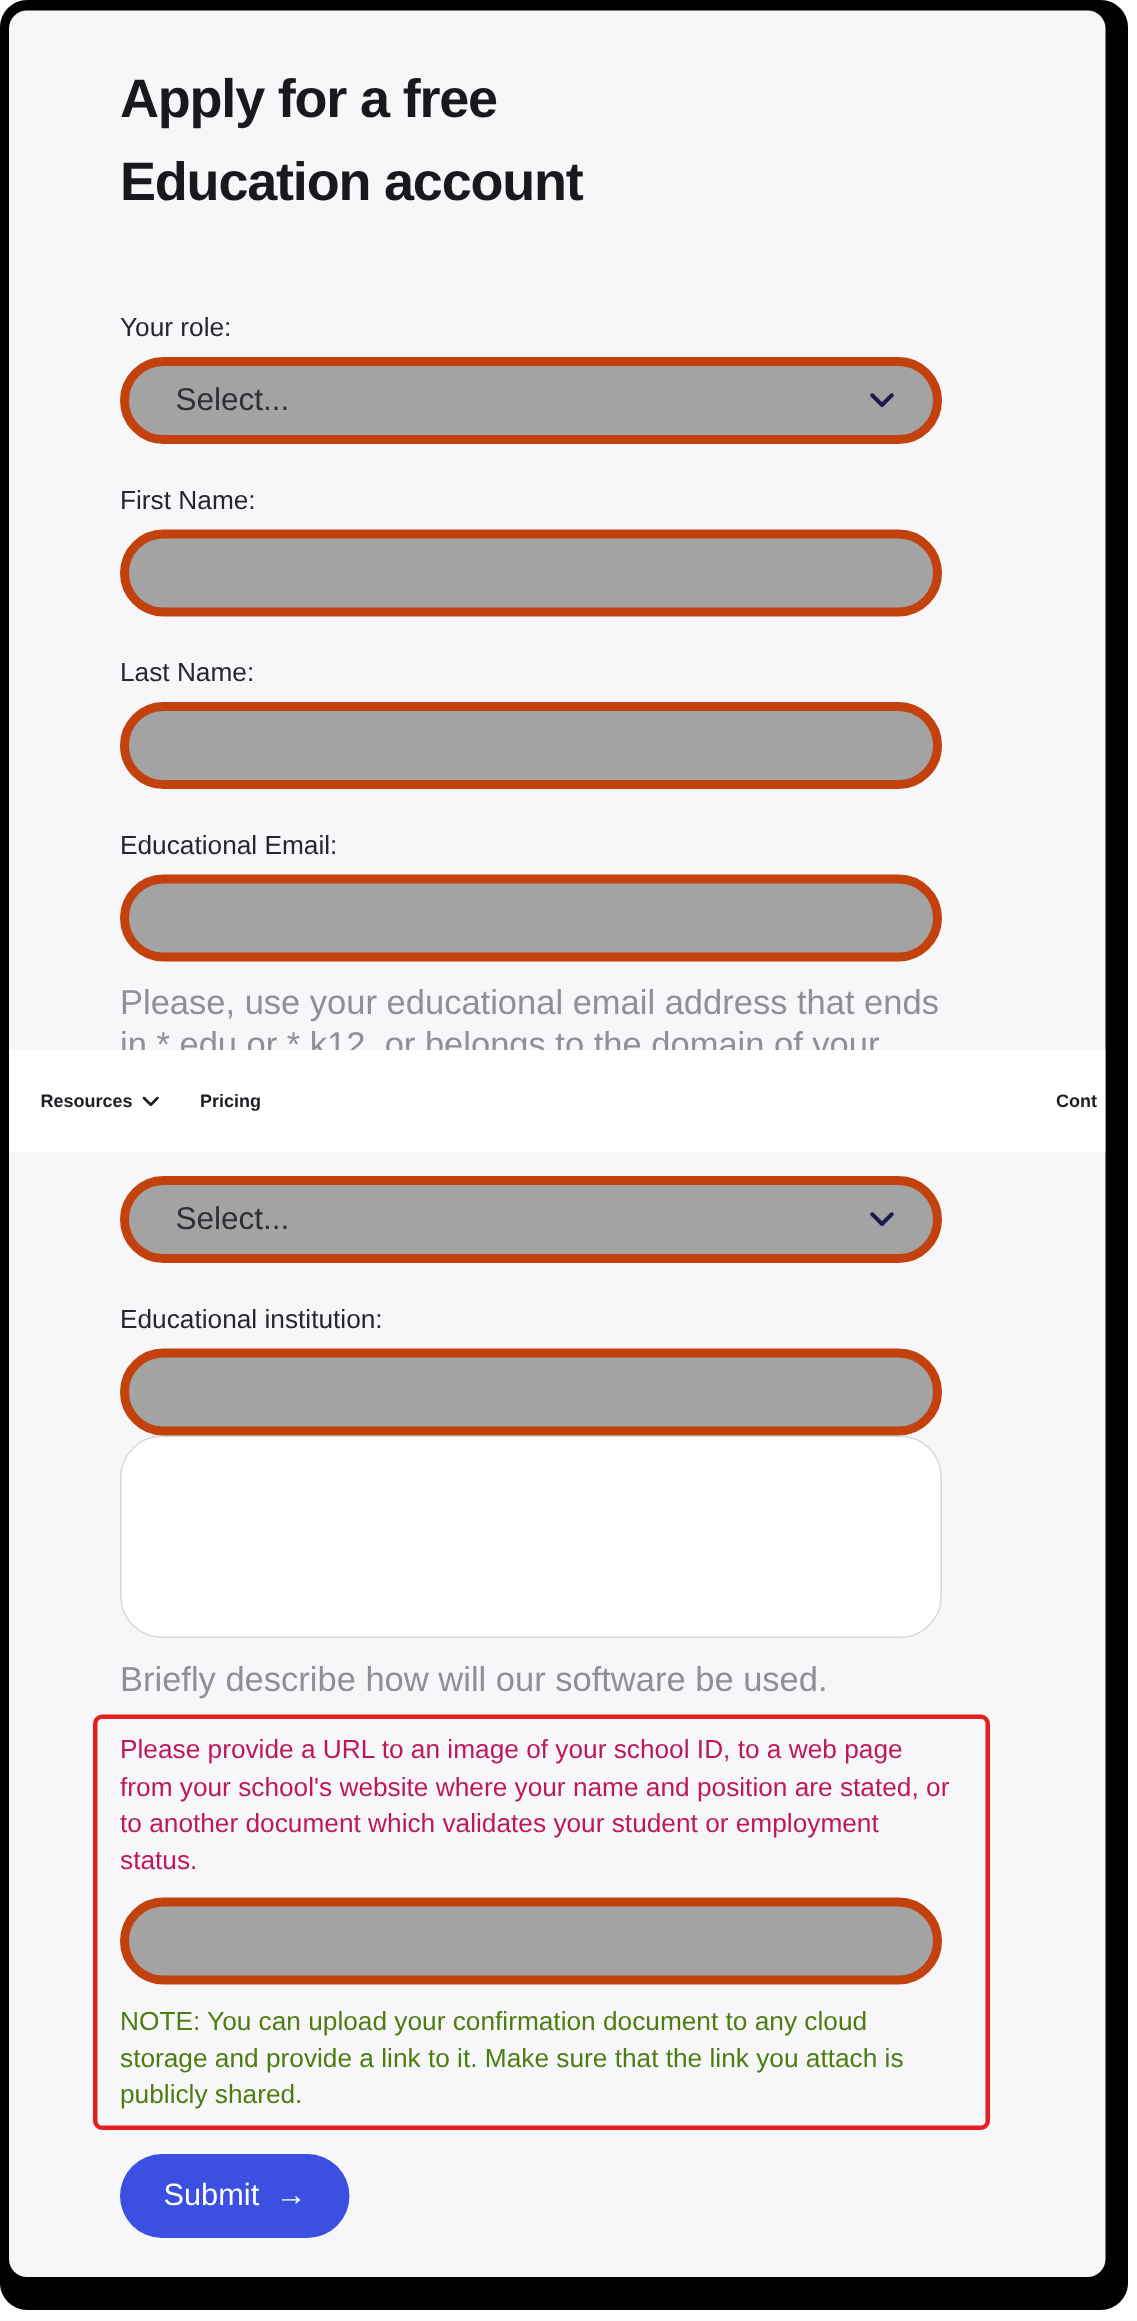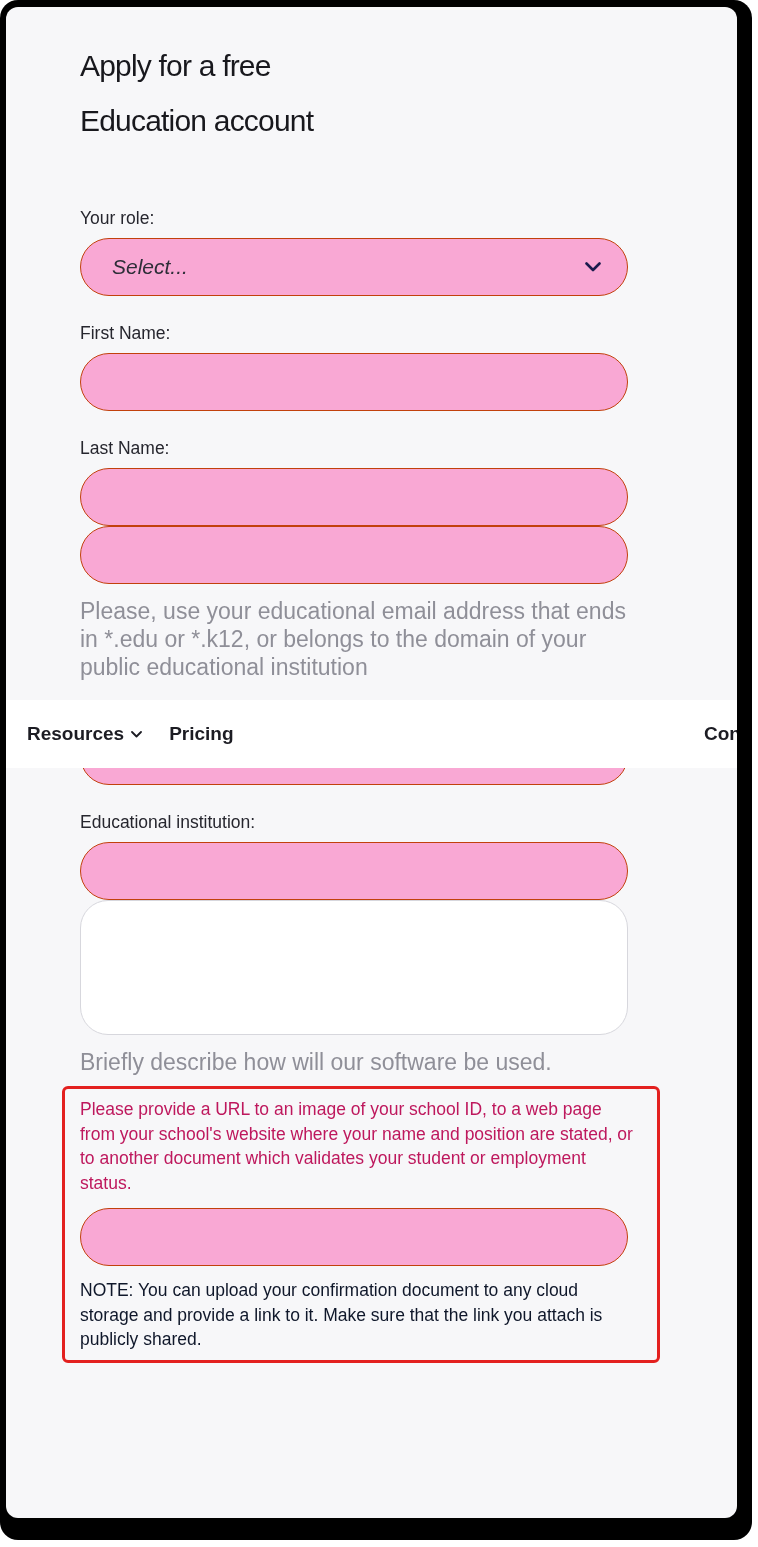--- a/index.html
+++ b/index.html
@@ -21,37 +21,36 @@
     background:#f7f7f9;
     border-radius:12px;
     overflow:hidden;
   }
   .content {
     position:relative;
     padding:31px 0 0 74px;
     width:548px;
   }
   .title {
-    font-size:30px; line-height:55px; font-weight:400;
+    font-size:36px; line-height:55px; font-weight:700;
     color:#18181d; letter-spacing:-0.8px; margin:0;
   }
   .field-label {
     display:block;
     font-size:17.5px; line-height:22px;
     color:#26262e;
     margin:26px 0 9px 0;
   }
   .field-label.first { margin-top:59px; }
   .pill {
     box-sizing:border-box;
     width:548px; height:58px;
-    background:#f9a8d4;
-    border:1px solid #c2410c;
+    background:#a3a3a3;
+    border:6px solid #c2410c;
     border-radius:29px;
-    font-style:italic;
   }
   .select {
     display:flex; align-items:center; justify-content:space-between;
     padding:0 26px 0 31px;
     cursor:pointer;
   }
   .select .val { font-size:21px; color:#2e2e38; }
   input.pill {
     padding:0 26px;
     font-size:19px; color:#26262e;
@@ -85,40 +84,40 @@
     padding:8px 23px 8px 15px;
   }
   .rb-label {
     font-size:17.5px; line-height:24.5px;
     color:#be185d;
   }
   .red-box input.pill { margin-top:13px; width:548px; }
   .rb-note {
     margin-top:12px;
     font-size:17.5px; line-height:24.5px;
-    color:#0f172a;
+    color:#4d7c0f;
   }
   .submit-btn {
     margin-top:16px;
     display:inline-flex; align-items:center; gap:11px;
     background:#3b50e0; color:#ffffff;
     border:none; border-radius:28px;
     height:56px; padding:0 29px;
     font-size:20.5px; font-family:inherit;
     cursor:pointer;
   }
   .navbar {
     position:absolute; top:693px; left:0;
     width:731px; height:68px;
     background:#ffffff;
     z-index:6;
     display:flex; align-items:center;
     padding-left:21px;
     box-sizing:border-box;
-    font-size:19px; font-weight:600; color:#1c1c23;
+    font-size:12px; font-weight:600; color:#1c1c23;
   }
   .nav-item { display:flex; align-items:center; gap:7px; cursor:pointer; }
   .nav-pricing { margin-left:27px; cursor:pointer;text-align:right; }
   .nav-right {
     position:absolute; left:698px; top:0; height:68px;
     display:flex; align-items:center;
     white-space:nowrap; cursor:pointer;
   }
   .chev-sel { flex:0 0 auto; }
 </style>
@@ -141,20 +140,21 @@
           <path d="M1.5 1.5 L8 8 L14.5 1.5" stroke="#1b1b4d" stroke-width="2.6" fill="none" stroke-linecap="round" stroke-linejoin="round"></path>
         </svg>
       </div>
 
       <label class="field-label">First Name:</label>
       <input class="pill" type="text" style="">
 
       <label class="field-label">Last Name:</label>
       <input class="pill" type="text" style="">
 
+      <label class="field-label">Educational Email:</label>
       <input class="pill" type="text" style="">
       <div class="helper">Please, use your educational email address that ends in *.edu or *.k12, or belongs to the domain of your public educational institution</div>
 
       <div class="pill select select2">
         <span class="val">Select...</span>
         <svg class="chev-sel" width="16" height="10" viewBox="0 0 16 10">
           <path d="M1.5 1.5 L8 8 L14.5 1.5" stroke="#1b1b4d" stroke-width="2.6" fill="none" stroke-linecap="round" stroke-linejoin="round"></path>
         </svg>
       </div>
 
@@ -163,20 +163,24 @@
 
       <textarea class="textarea" style=""></textarea>
       <div class="helper">Briefly describe how will our software be used.</div>
 
       <div class="red-box">
         <div class="rb-label">Please provide a URL to an image of your school ID, to a web page from your school's website where your name and position are stated, or to another document which validates your student or employment status.</div>
         <input class="pill" type="text" style="">
         <div class="rb-note">NOTE: You can upload your confirmation document to any cloud storage and provide a link to it. Make sure that the link you attach is publicly shared.</div>
       </div>
 
+      <button class="submit-btn">
+        <span>Submit</span>
+        <span>→</span>
+      </button>
     </div>
 
     <div class="navbar">
       <div class="nav-item">
         <span>Resources</span>
         <svg width="11" height="7" viewBox="0 0 11 7">
           <path d="M1 1 L5.5 5.5 L10 1" stroke="#1c1c23" stroke-width="1.8" fill="none" stroke-linecap="round" stroke-linejoin="round"></path>
         </svg>
       </div>
       <div class="nav-pricing">Pricing</div>

